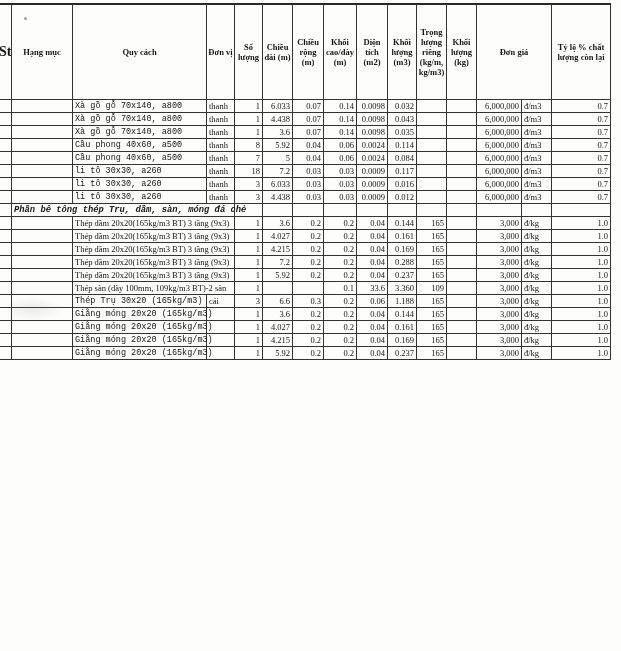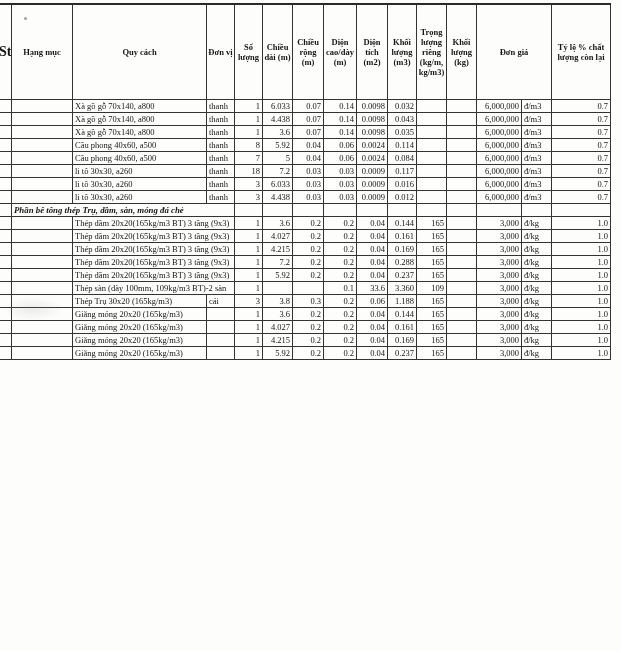--- a/index.html
+++ b/index.html
@@ -34,28 +34,29 @@
     text-align:center;
     font-weight:bold;
     line-height:10px;
     padding:0 1px;
     overflow:hidden;
   }
   tbody td{height:12px;line-height:11px;}
   td.al{text-align:left;}
   td.ar{text-align:right;}
   td.ac{text-align:center;}
-  td.qc{overflow:visible;}
+  td.qc{overflow:visible;font-family:Liberation Mono, monospace;}
   td.noclip{overflow:visible;border-right:0;margin-top:23px;}
   td.nolb{border-left:0;}
   tr.section td.sec{
     font-weight:bold;font-style:italic;
     font-size:8.8px;
     overflow:visible;white-space:nowrap;
     border-right:0;
+    font-family:Liberation Mono, monospace;
   }
   tr.section td.after-sec{border-left:0;}
   .dot{
     position:absolute;left:24px;top:17px;width:3px;height:3px;
     background:#6e6e6e;border-radius:50%;opacity:.65;
   }
   .smudge{
     position:absolute;left:2px;top:297px;width:62px;height:24px;
     background:radial-gradient(ellipse at center, rgba(140,140,140,.16), rgba(140,140,140,0) 70%);
   }
@@ -84,21 +85,21 @@
     </colgroup>
     <thead>
       <tr>
         <th style="font-size:14px;padding:0;">Stt</th>
         <th>Hạng mục</th>
         <th>Quy cách</th>
         <th>Đơn vị</th>
         <th>Số lượng</th>
         <th>Chiều dài (m)</th>
         <th>Chiều rộng (m)</th>
-        <th>Diện cao/dày (m)</th>
+        <th>Khối cao/dày (m)</th>
         <th>Diện tích (m2)</th>
         <th>Khối lượng (m3)</th>
         <th>Trọng lượng riêng (kg/m, kg/m3)</th>
         <th>Khối lượng (kg)</th>
         <th colspan="2">Đơn giá</th>
         <th>Tỷ lệ % chất lượng còn lại</th>
       </tr>
     </thead>
     <tbody id="tbody">
         <tr>
@@ -354,21 +355,21 @@
           <td class="ar">3,000</td>
           <td class="al">đ/kg</td>
           <td class="ar">1.0</td>
         </tr>
         <tr>
           <td class="ac"></td>
           <td class="al"></td>
           <td class="al qc">Thép Trụ 30x20 (165kg/m3)</td>
           <td class="al">cái</td>
           <td class="ar">3</td>
-          <td class="ar">3.8</td>
+          <td class="ar">6.6</td>
           <td class="ar">0.3</td>
           <td class="ar">0.2</td>
           <td class="ar">0.06</td>
           <td class="ar">1.188</td>
           <td class="ar">165</td>
           <td class="ar"></td>
           <td class="ar">3,000</td>
           <td class="al">đ/kg</td>
           <td class="ar">1.0</td>
         </tr>

